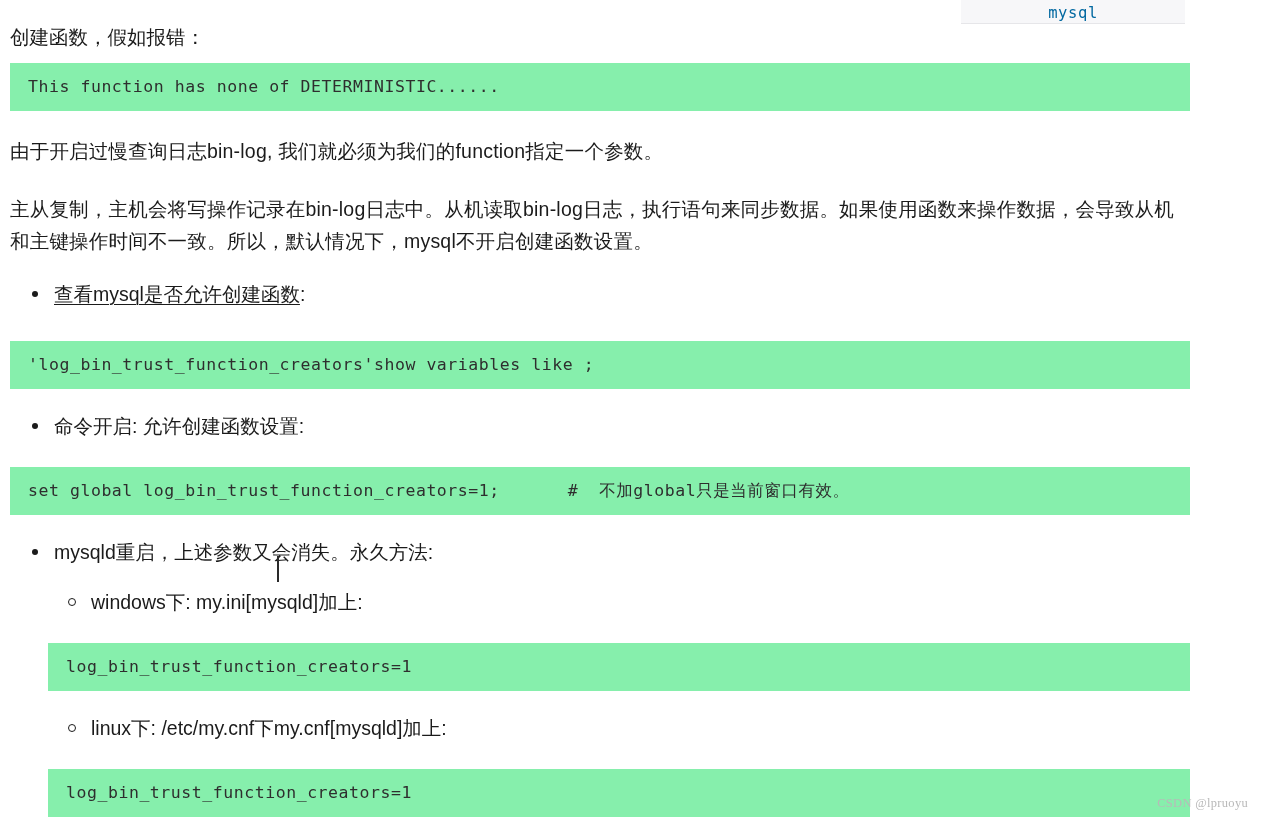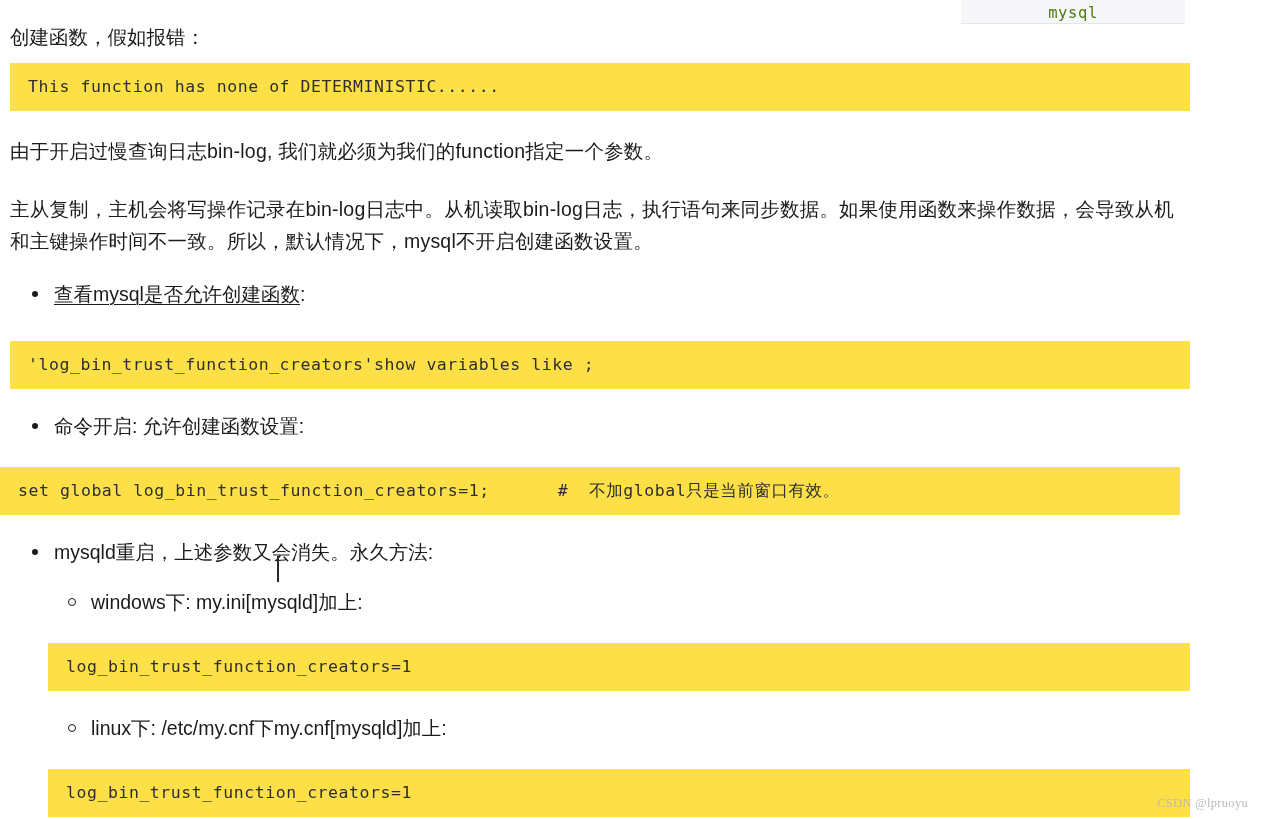--- a/index.html
+++ b/index.html
@@ -35,21 +35,21 @@
     box-sizing: border-box;
     display: flex;
     align-items: flex-end;
     justify-content: center;
     padding-bottom: 2px;
   }
   .top-fragment .code-text {
     font-family: "DejaVu Sans Mono", "Liberation Mono", monospace;
     font-size: 15.5px;
     letter-spacing: 0.6px;
-    color: #4d7c0f;
+    color: #0369a1;
     line-height: 1;
   }
 
   
   .para {
     font-size: 19.5px;
     line-height: 1.62;
     color: #1b1b1b;
     letter-spacing: 0.2px;
   }
@@ -60,21 +60,21 @@
     top: 24px;
     width: 1180px;
     font-size: 19.5px;
     line-height: 1.4;
     color: #1b1b1b;
   }
 
   
   .codeblock {
     position: absolute;
-    background: #fde047;
+    background: #86efac;
     box-sizing: border-box;
     display: flex;
     align-items: center;
     overflow: hidden;
     white-space: pre;
   }
   .codeblock .code-text {
     font-family: "DejaVu Sans Mono", "Liberation Mono", monospace;
     font-size: 16.5px;
     letter-spacing: 0.55px;
@@ -161,21 +161,21 @@
   </div>
 
   <div class="codeblock" style="left:10px; top:341px; width:1180px; height:48px; padding-left:18px;">
     <span class="code-text tok-str">'log_bin_trust_function_creators'</span><span class="code-text">show variables like </span><span class="code-text tok-punct">;</span>
   </div>
 
   <div class="bullet" style="left:32px; top:414px;">
     <span class="dot"></span><span>命令开启: 允许创建函数设置:</span>
   </div>
 
-  <div class="codeblock" style="left:0; top:467px; width:1180px; height:48px; padding-left:18px;gap:13px;">
+  <div class="codeblock" style="left:10px; top:467px; width:1180px; height:48px; padding-left:18px;gap:13px;">
     <span class="code-text">set global log_bin_trust_function_creators=1;</span><span class="code-text">    </span><span class="code-text tok-com">#  不加global只是当前窗口有效。</span>
   </div>
 
   <div class="bullet" style="left:32px; top:540px;">
     <span class="dot"></span><span>mysqld重启，上述参数又会消失。永久方法:</span>
   </div>
 
   <div class="caret" style="left:277px; top:556px; height:26px;"></div>
 
   <div class="bullet" style="left:68px; top:590px;">

